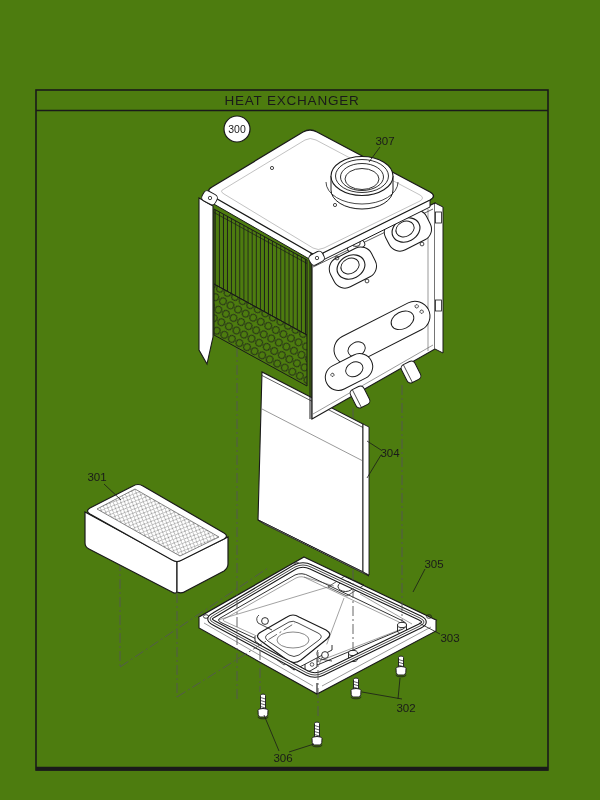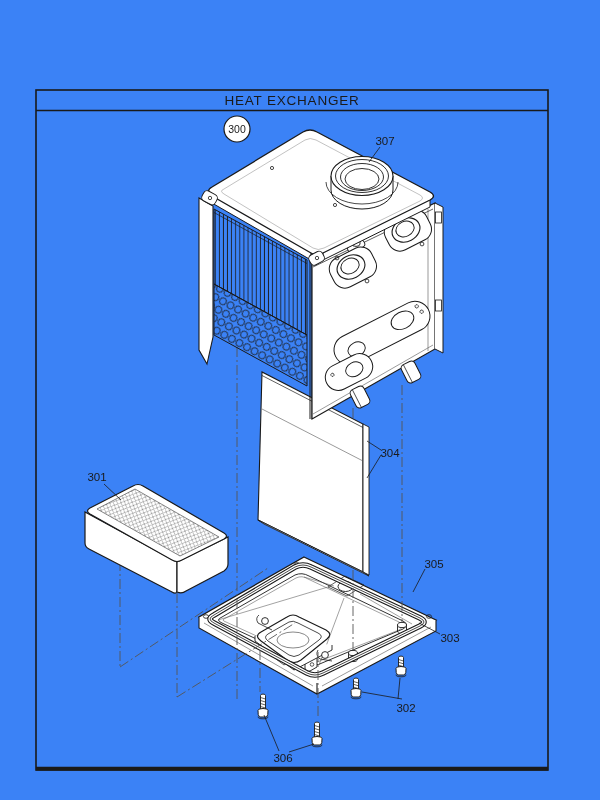--- a/index.html
+++ b/index.html
@@ -1,19 +1,19 @@
 <!DOCTYPE html>
 <html><head>
 <meta charset="utf-8">
 <style>
   html,body{margin:0;padding:0;background:#fff;}
   .page{
     position:relative;
     width:600px;height:800px;
-    background:#3b82f6;
+    background:#4d7c0f;
     font-family:"Liberation Sans", sans-serif;
     overflow:hidden;
   }
   svg text{
     font-family:"Liberation Sans", sans-serif;
     fill:#1a1a1a;
   }
   .title-text{font-size:13.5px;letter-spacing:.8px;}
   .part-label{font-size:11.5px;}
   .balloon-label{font-size:10.5px;}

